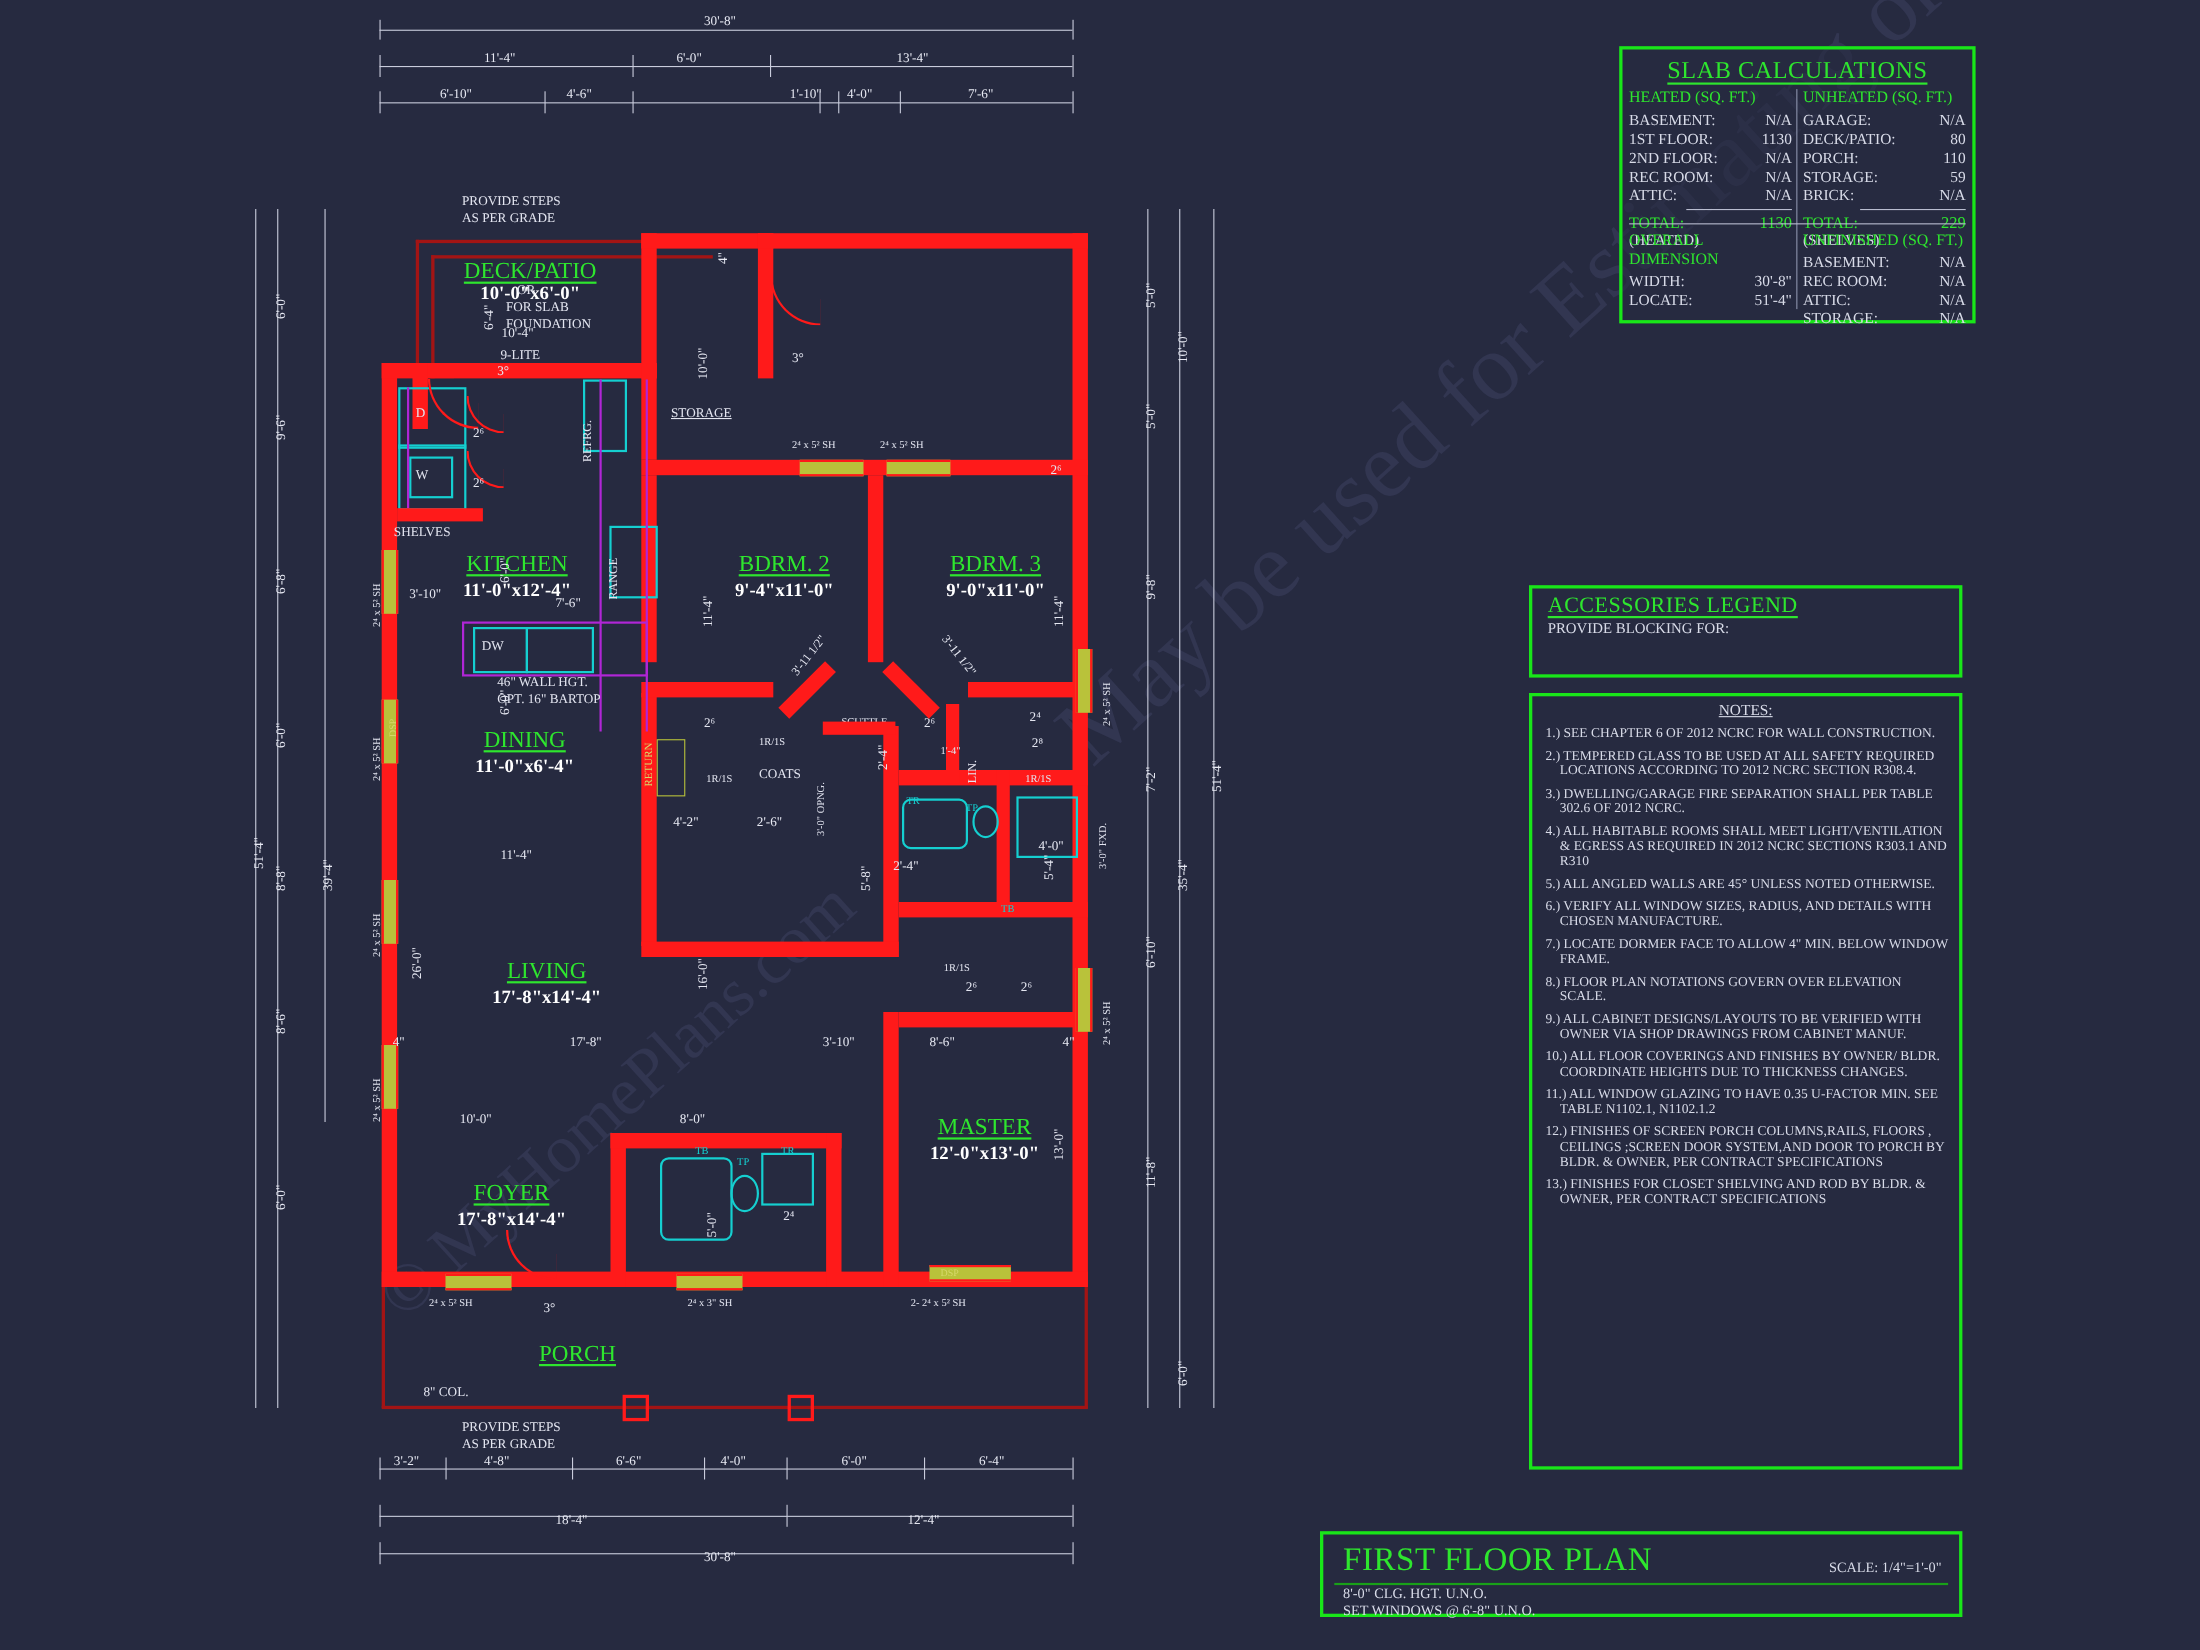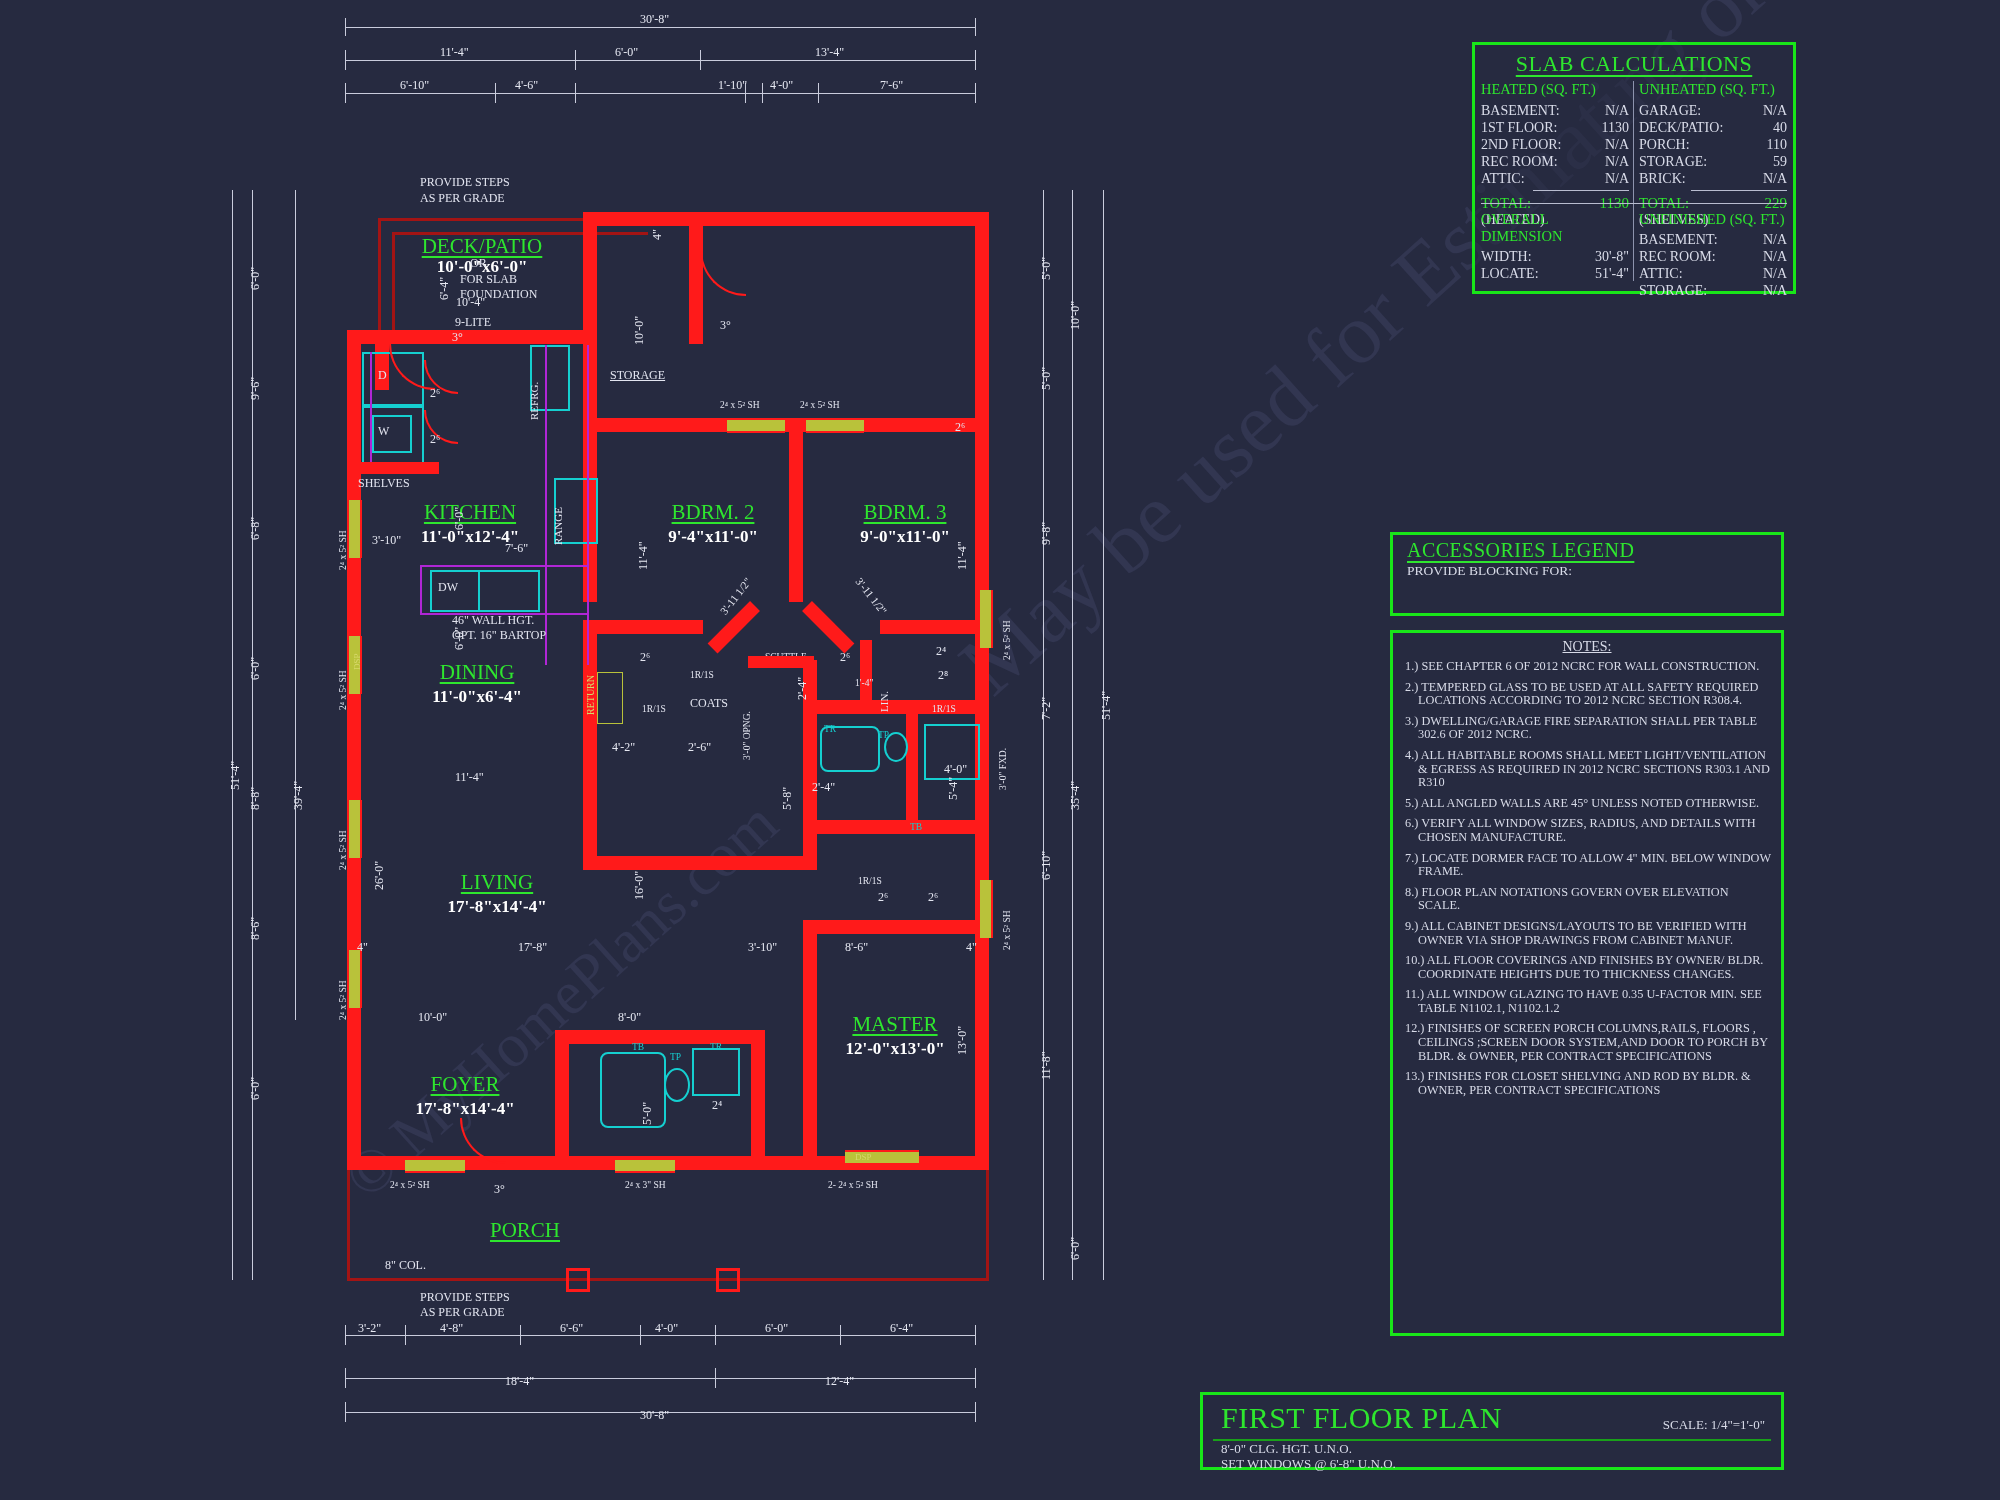--- a/index.html
+++ b/index.html
@@ -428,21 +428,21 @@
     </div>
     <div class="acol right" style="top:30px;">
       <div class="ghead">UNHEATED (SQ. FT.)</div>
       <div style="margin-top:4px;">
         <div class="arow">
             <span class="lbl">GARAGE:</span>
             <span class="val">N/A</span>
           </div>
         <div class="arow">
             <span class="lbl">DECK/PATIO:</span>
-            <span class="val">40</span>
+            <span class="val">80</span>
           </div>
         <div class="arow">
             <span class="lbl">PORCH:</span>
             <span class="val">110</span>
           </div>
         <div class="arow">
             <span class="lbl">STORAGE:</span>
             <span class="val">59</span>
           </div>
         <div class="arow">

